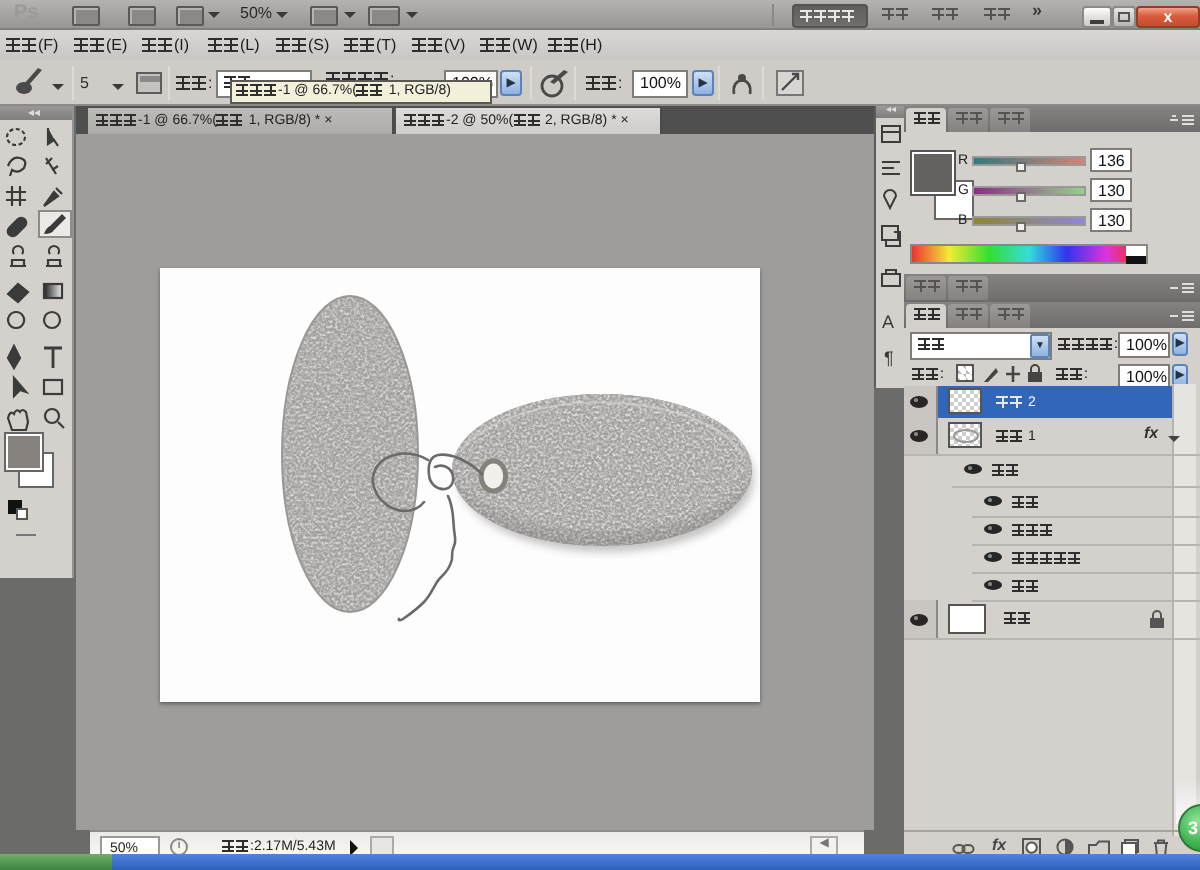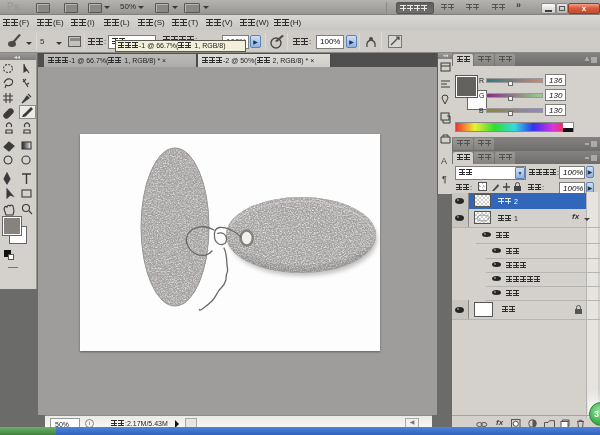--- a/index.html
+++ b/index.html
@@ -36,21 +36,21 @@
 #canvas{left:80px;top:134px;width:300px;height:217px;background:#fdfdfd;box-shadow:0 1px 2px rgba(0,0,0,.4);}
 #statusbar{left:45px;top:415px;width:387px;height:12px;background:linear-gradient(#eceae7,#f7f6f4);border-top:1px solid #8d8c8a;font-size:7px;color:#222;}
 
 #iconstrip{left:437px;top:53px;width:15px;height:141px;background:#d4d1cd;border-left:1px solid #5c5c5a;}
 #panels{left:452px;top:53px;width:148px;height:374px;background:#d4d1cc;}
 .ptabs{position:absolute;left:0;width:148px;height:13px;background:linear-gradient(#848381,#6e6d6b);}
 .ptab{position:absolute;top:1px;width:20px;height:12px;font-size:7px;text-align:center;padding-top:2px;}
 .ptab.on{background:#d4d1cc;border-radius:2px 2px 0 0;}
 .ptab.off{background:linear-gradient(#9b9a97,#838280);border-radius:2px 2px 0 0;}
 .pmenu{position:absolute;right:3px;top:3px;width:12px;height:8px;}
-.wbox{position:absolute;background:#fff;border:1px solid #7e7d7a;font-size:8px;color:#111;font-style:italic;}
+.wbox{position:absolute;background:#fff;border:1px solid #7e7d7a;font-size:8px;color:#111;}
 .eye{position:absolute;width:9px;height:6px;background:#262626;border-radius:50%;}
 .eye:after{content:"";position:absolute;left:2px;top:1px;width:2px;height:1.5px;background:#888;border-radius:50%;}
 .thumb{position:absolute;width:17px;height:13px;border:1px solid #555;
  background:linear-gradient(45deg,#cfcfcf 25%,transparent 25%,transparent 75%,#cfcfcf 75%),linear-gradient(45deg,#cfcfcf 25%,#fff 25%,#fff 75%,#cfcfcf 75%);
  background-size:4px 4px;background-position:0 0,2px 2px;}
 .rowline{position:absolute;height:1px;background:#b7b5b2;}
 #taskbar{left:0;top:427px;width:600px;height:8px;background:linear-gradient(#4e84dc,#2f62bd);}
 #startbtn{left:0;top:427px;width:56px;height:8px;background:linear-gradient(#6cb06a,#3f8340);}
 </style></head>
 <body>

